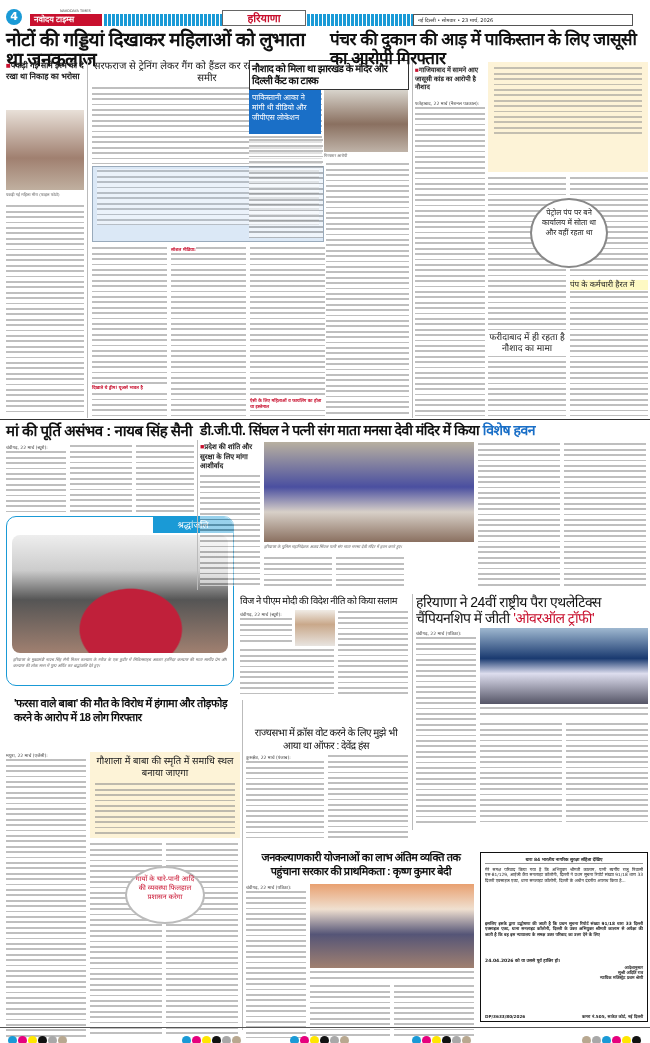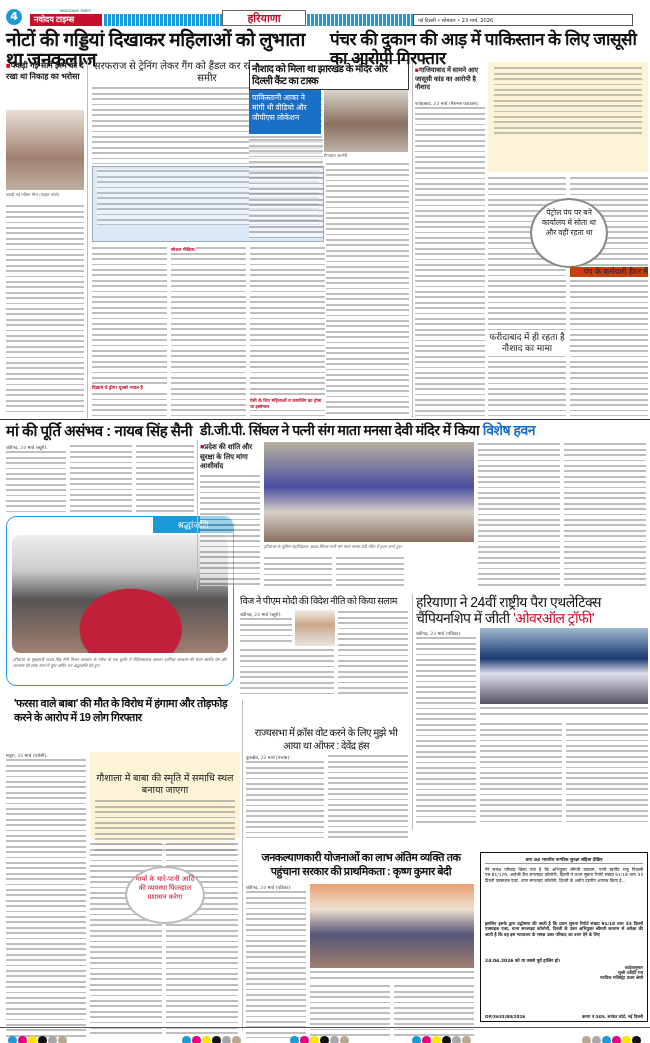--- a/index.html
+++ b/index.html
@@ -57,21 +57,21 @@
 <div class="abs" style="left:415px;top:66px;width:70px;font-size:6.5px;line-height:8.5px;font-weight:700;font-family:'Liberation Sans',sans-serif;"><span style="color:#c8102e">■</span><span>गाजियाबाद में सामने आए जासूसी कांड का आरोपी है नौशाद</span></div>
 <div class="abs" style="left:415px;top:100px;width:70px;font-size:4.5px;color:#444;">फतेहाबाद, 22 मार्च (नैशनल पत्रकाल):</div>
 <div class="abs lines" style="left:415px;top:106px;width:70px;height:310px;"></div>
 <div class="abs" style="left:488px;top:62px;width:160px;height:110px;background:#fdf3d7;">
   <div class="lines" style="margin:4px 6px;height:70px;opacity:.5;background:repeating-linear-gradient(#fdf3d7 0 1.4px,#8a8a8a 1.4px 3.2px,#fdf3d7 3.2px 5.4px);"></div>
 </div>
 <div class="abs lines" style="left:488px;top:176px;width:78px;height:240px;"></div>
 <div class="abs lines" style="left:570px;top:176px;width:78px;height:240px;"></div>
 <div class="abs" style="left:530px;top:198px;width:78px;height:70px;border-radius:50%;background:#fff;border:2px solid #888;font-size:7.5px;line-height:10px;text-align:center;padding:8px 6px;font-family:'Liberation Sans',sans-serif;">पेट्रोल पंप पर बने कार्यालय में सोता था और वहीं रहता था</div>
 <div class="abs" style="left:488px;top:332px;width:78px;font-size:9px;line-height:11px;text-align:center;background:#fff;font-family:'Liberation Sans',sans-serif;">फरीदाबाद में ही रहता है नौशाद का मामा</div>
-<div class="abs" style="left:570px;top:267px;width:78px;font-size:8px;line-height:10px;text-align:right;background:#c2410c;font-family:'Liberation Sans',sans-serif;">पंप के कर्मचारी हैरत में</div>
+<div class="abs" style="left:570px;top:280px;width:78px;font-size:8px;line-height:10px;text-align:left;background:#fef9c3;font-family:'Liberation Sans',sans-serif;">पंप के कर्मचारी हैरत में</div>
 
 <div class="hline" style="left:0;top:419px;width:650px;background:#333;"></div>
 
 <div class="abs hl" style="left:6px;top:423px;width:190px;font-size:15px;">मां की पूर्ति असंभव : नायब सिंह सैनी</div>
 <div class="abs" style="left:6px;top:444px;font-size:4.5px;color:#444;">चंडीगढ़, 22 मार्च (ब्यूरो):</div>
 <div class="abs lines" style="left:6px;top:450px;width:60px;height:62px;"></div>
 <div class="abs lines" style="left:70px;top:444px;width:62px;height:68px;"></div>
 <div class="abs lines" style="left:136px;top:444px;width:58px;height:68px;"></div>
 <div class="abs" style="left:6px;top:516px;width:228px;height:170px;border:1.5px solid #1a9ad6;border-radius:10px;">
   <div class="abs" style="right:0;top:0;width:80px;height:16px;background:#1a9ad6;color:#fff;font-size:9px;line-height:16px;text-align:center;border-top-right-radius:9px;font-family:'Liberation Sans',sans-serif;">श्रद्धांजलि</div>
@@ -101,25 +101,25 @@
 <div class="abs hl" style="left:416px;top:594px;width:232px;font-size:14px;font-weight:400;line-height:16px;"><span>हरियाणा ने 24वीं राष्ट्रीय पैरा एथलेटिक्स चैंपियनशिप में जीती</span> <span style="color:#c8102e">'ओवरऑल ट्रॉफी'</span></div>
 <div class="abs" style="left:416px;top:630px;font-size:4.5px;color:#444;">चंडीगढ़, 22 मार्च (पत्रिका):</div>
 <div class="abs lines" style="left:416px;top:636px;width:60px;height:190px;"></div>
 <div class="abs photo" style="left:480px;top:628px;width:168px;height:76px;background:linear-gradient(180deg,#9fb8d0,#1a3a70 40%,#dde 60%,#556);"></div>
 <div class="abs txt" style="left:480px;top:706px;width:168px;height:12px;">
     <div class="lines" style="height:10px"></div>
   </div>
 <div class="abs lines" style="left:480px;top:722px;width:82px;height:104px;"></div>
 <div class="abs lines" style="left:566px;top:722px;width:82px;height:104px;"></div>
 
-<div class="abs hl" style="left:14px;top:696px;width:222px;font-size:11px;line-height:14px;">'फरसा वाले बाबा' की मौत के विरोध में हंगामा और तोड़फोड़ करने के आरोप में 19 लोग गिरफ्तार</div>
+<div class="abs hl" style="left:14px;top:696px;width:222px;font-size:11px;line-height:14px;">'फरसा वाले बाबा' की मौत के विरोध में हंगामा और तोड़फोड़ करने के आरोप में 18 लोग गिरफ्तार</div>
 <div class="abs" style="left:6px;top:752px;font-size:4.5px;color:#444;">मथुरा, 22 मार्च (एजेंसी):</div>
 <div class="abs lines" style="left:6px;top:758px;width:80px;height:280px;"></div>
 <div class="abs" style="left:90px;top:752px;width:150px;height:86px;background:#fdf3d7;">
-  <div style="font-size:9.5px;text-align:center;line-height:12px;padding-top:20px;font-family:'Liberation Sans',sans-serif;">गौशाला में बाबा की स्मृति में समाधि स्थल बनाया जाएगा</div>
+  <div style="font-size:9.5px;text-align:center;line-height:12px;padding-top:3px;font-family:'Liberation Sans',sans-serif;">गौशाला में बाबा की स्मृति में समाधि स्थल बनाया जाएगा</div>
   <div class="lines" style="margin:3px 5px;height:52px;background:repeating-linear-gradient(#fdf3d7 0 1.4px,#8a8a8a 1.4px 3.2px,#fdf3d7 3.2px 5.4px);"></div>
 </div>
 <div class="abs lines" style="left:90px;top:842px;width:72px;height:196px;"></div>
 <div class="abs lines" style="left:166px;top:842px;width:72px;height:196px;"></div>
 <div class="abs" style="left:125px;top:866px;width:80px;height:58px;border-radius:50%;background:#fff;border:2px solid #bbb;color:#c8102e;font-size:7px;line-height:9px;text-align:center;padding:6px 6px;font-family:'Liberation Sans',sans-serif;">गायों के चारे-पानी आदि की व्यवस्था फिलहाल प्रशासन करेगा</div>
 <div class="vline" style="left:242px;top:700px;height:330px;"></div>
 
 <div class="abs hl" style="left:246px;top:726px;width:160px;font-size:10px;line-height:13px;font-weight:400;text-align:center;">राज्यसभा में क्रॉस वोट करने के लिए मुझे भी आया था ऑफर : देवेंद्र हंस</div>
 <div class="abs" style="left:246px;top:754px;font-size:4.5px;color:#444;">कुरुक्षेत्र, 22 मार्च (पंजाब):</div>
 <div class="abs lines" style="left:246px;top:760px;width:78px;height:78px;"></div>

